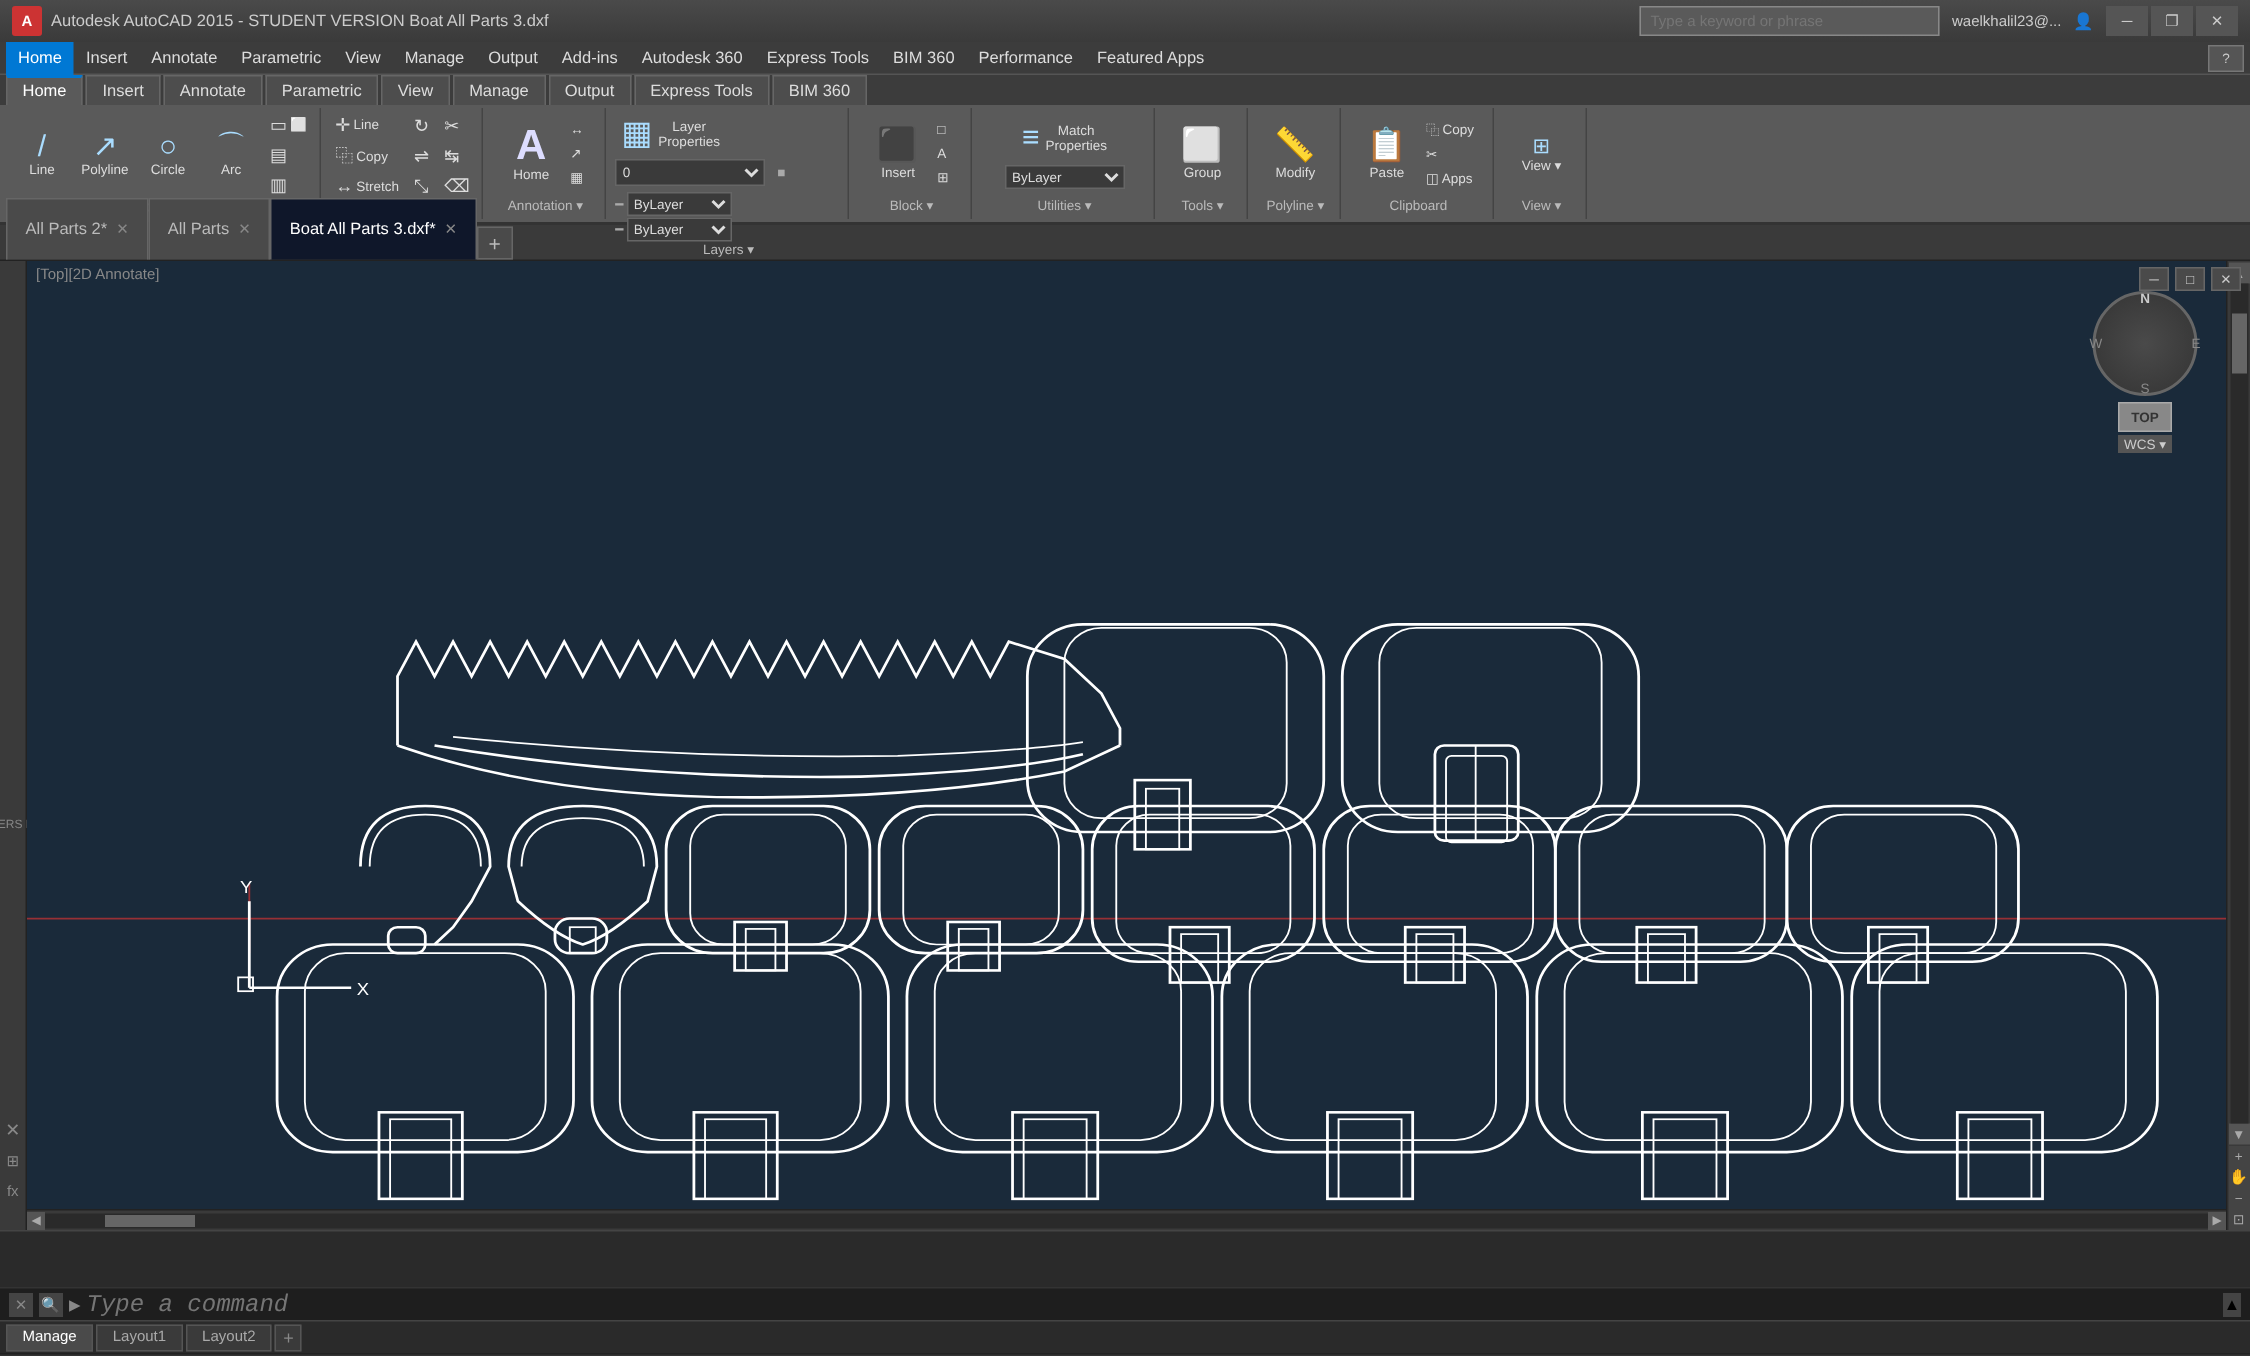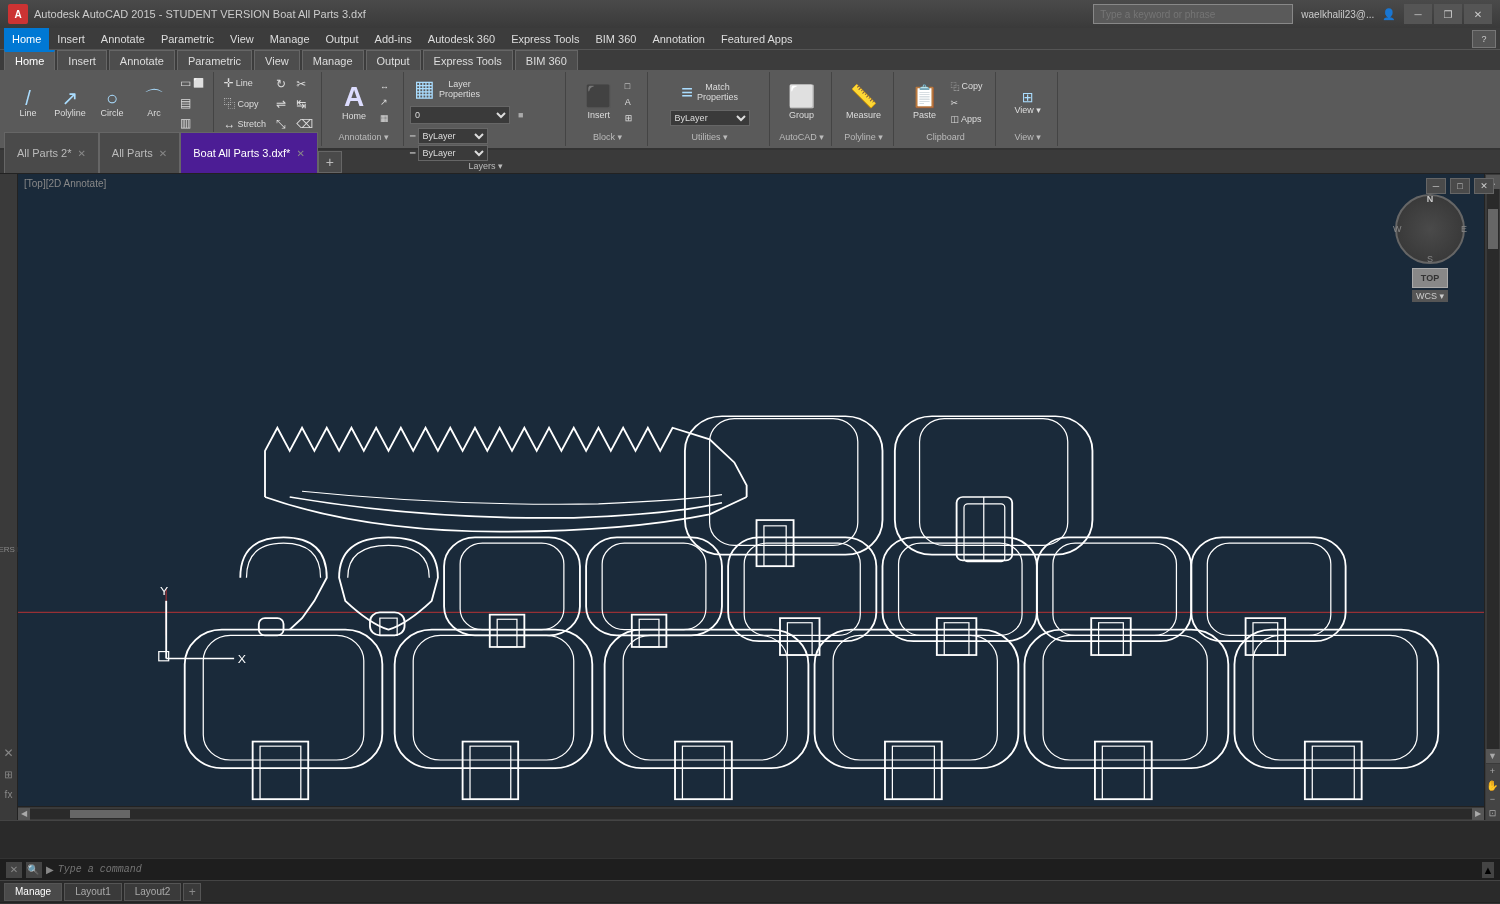--- a/index.html
+++ b/index.html
@@ -135,21 +135,21 @@
       font-size: 11px;
       cursor: pointer;
       border-top: 1px solid #666;
       border-left: 1px solid #666;
       border-right: 1px solid #666;
       height: 22px;
       display: flex;
       align-items: center;
       gap: 6px;
     }
-    .doc-tab.active { background: #4c1d95; color: #fff; }
+    .doc-tab.active { background: #0f172a; color: #fff; }
     .doc-tab .close-x { font-size: 10px; color: #888; }
     .doc-tab-add { width: 24px; height: 22px; background: #4a4a4a; border: 1px solid #666; color: #bbb; display: flex; align-items: center; justify-content: center; cursor: pointer; font-size: 14px; }
 
     
     #canvas-area {
       flex: 1;
       background: #1a2a3a;
       position: relative;
       overflow: hidden;
     }
@@ -262,21 +262,21 @@
       padding: 0 6px;
       gap: 4px;
       border-top: 1px solid #333;
     }
     .cmd-btn { width: 16px; height: 16px; background: #444; border: none; color: #888; cursor: pointer; font-size: 10px; display: flex; align-items: center; justify-content: center; }
     #command-input {
       flex: 1;
       background: transparent;
       border: none;
       color: #888;
-      font-size: 10px;
+      font-size: 16px;
       font-family: 'Courier New', monospace;
       font-style: italic;
       outline: none;
     }
 
     
     #statusbar {
       height: 24px;
       background: #333;
       display: flex;
@@ -350,21 +350,21 @@
   <div class="menu-item">Insert</div>
   <div class="menu-item">Annotate</div>
   <div class="menu-item">Parametric</div>
   <div class="menu-item">View</div>
   <div class="menu-item">Manage</div>
   <div class="menu-item">Output</div>
   <div class="menu-item">Add-ins</div>
   <div class="menu-item">Autodesk 360</div>
   <div class="menu-item">Express Tools</div>
   <div class="menu-item">BIM 360</div>
-  <div class="menu-item">Annotation</div>
+  <div class="menu-item">Performance</div>
   <div class="menu-item">Featured Apps</div>
   <div style="margin-left:auto;display:flex;align-items:center;">
     <div style="width:24px;height:18px;background:#555;border:1px solid #777;color:#ccc;font-size:9px;display:flex;align-items:center;justify-content:center;cursor:pointer;">?</div>
   </div>
 </div>
 
 <div id="ribbon">
 
   <div id="ribbon-tabs">
     <div class="ribbon-tab active">Home</div>
@@ -552,28 +552,28 @@
       <div class="ribbon-group-label">Utilities ▾</div>
     </div>
 
     <div class="ribbon-group">
       <div class="ribbon-group-content">
         <div class="ribbon-btn large">
           <div style="font-size:22px;color:#aaddff;">⬜</div>
           <div>Group</div>
         </div>
       </div>
-      <div class="ribbon-group-label">AutoCAD ▾</div>
+      <div class="ribbon-group-label">Tools ▾</div>
     </div>
 
     <div class="ribbon-group">
       <div class="ribbon-group-content">
         <div class="ribbon-btn large">
           <div style="font-size:22px;color:#aaddff;">📏</div>
-          <div>Measure</div>
+          <div>Modify</div>
         </div>
       </div>
       <div class="ribbon-group-label">Polyline ▾</div>
     </div>
 
     <div class="ribbon-group" style="min-width:100px;">
       <div class="ribbon-group-content">
         <div class="ribbon-btn large">
           <div style="font-size:22px;color:#aaddff;">📋</div>
           <div>Paste</div>

